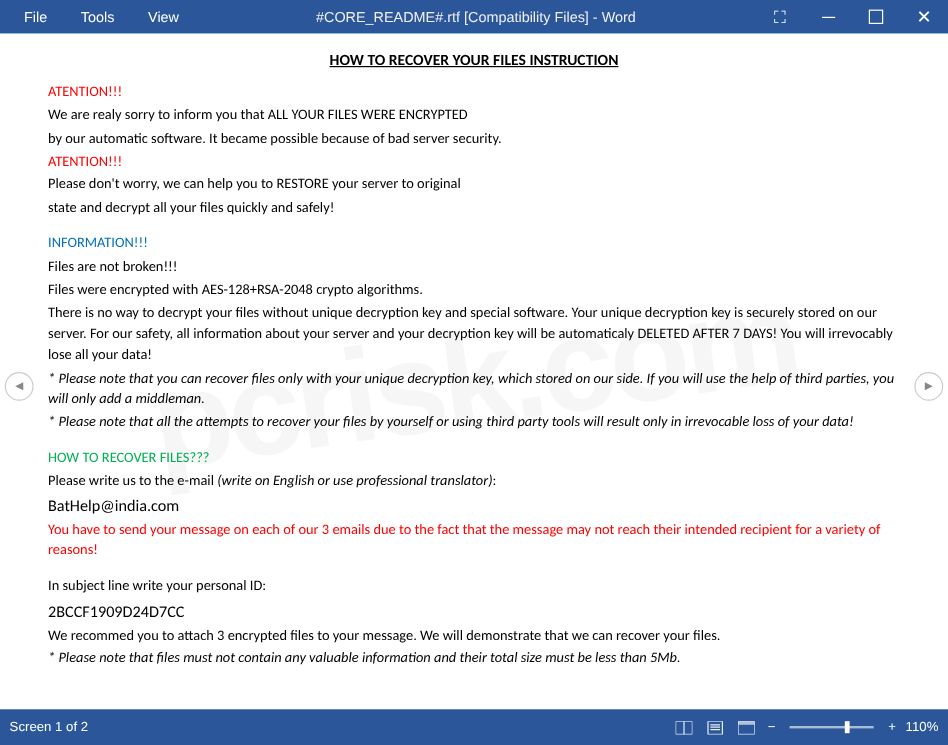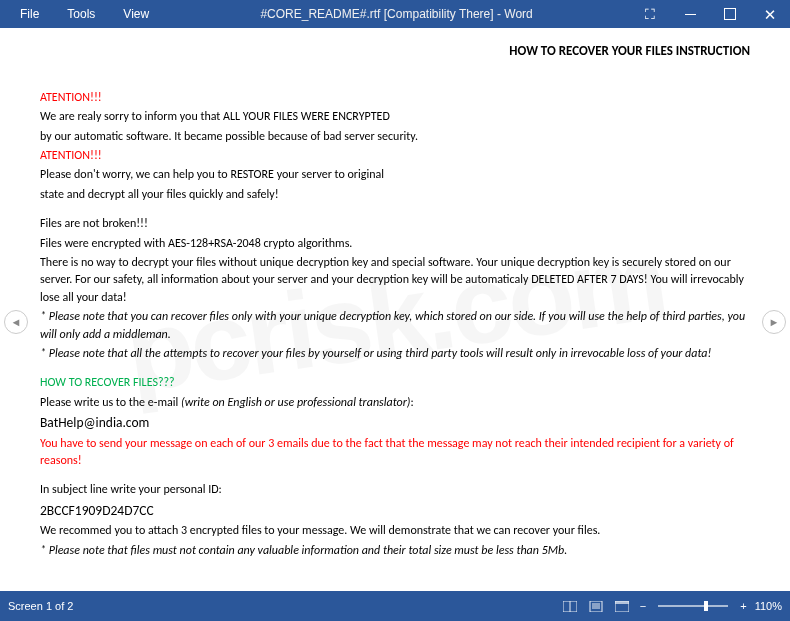--- a/index.html
+++ b/index.html
@@ -13,21 +13,21 @@
   .win-btn { width: 40px; height: 28px; display: flex; align-items: center; justify-content: center; cursor: pointer; font-size: 13px; }
   .icon-sq { width: 12px; height: 12px; border: 1px solid #fff; }
   .icon-min { width: 11px; height: 1px; background: #fff; }
   .icon-x { font-size: 15px; line-height: 1; }
   .icon-ribbon { font-size: 14px; }
   .doc-area { flex: 1; background: #fff; position: relative; overflow: hidden; }
   .page-nav { position: absolute; top: 50%; width: 24px; height: 24px; border: 1px solid #ccc; border-radius: 50%; background: #fff; display: flex; align-items: center; justify-content: center; font-size: 11px; color: #888; cursor: pointer; z-index: 2; }
   .page-nav.left { left: 4px; }
   .page-nav.right { right: 4px; }
   .content { padding: 14px 40px 10px 40px; font-family: Calibri, Arial, sans-serif; font-size: 12px; line-height: 1.45; color: #000; }
-  .heading { text-align: right; font-weight: bold; font-size: 13px; margin-bottom: 28px; }
+  .heading { text-align: center; font-weight: bold; text-decoration: underline; font-size: 13px; margin-bottom: 8px; }
   .red { color: #ff0000; }
   .blue { color: #0070c0; }
   .green { color: #00b050; }
   .bold { font-weight: normal; }
   .italic { font-style: italic; }
   .big { font-size: 13.5px; }
   .para { margin-bottom: 2px; }
   .sect-gap { height: 10px; }
   .statusbar { background: #2b579a; color: #fff; height: 22px; display: flex; align-items: center; font-size: 11px; padding: 15px 8px; }
   .status-left { flex: 1; }
@@ -43,21 +43,21 @@
 </head>
 <body>
 
 <div class="window">
   <div class="titlebar">
     <div class="menu-items">
       <div class="menu-item">File</div>
       <div class="menu-item">Tools</div>
       <div class="menu-item">View</div>
     </div>
-    <div class="title-center">#CORE_README#.rtf [Compatibility There] - Word</div>
+    <div class="title-center">#CORE_README#.rtf [Compatibility Files] - Word</div>
     <div class="win-controls">
       <div class="win-btn">
           <span class="icon-ribbon">⛶</span>
         </div>
       <div class="win-btn">
           <span class="icon-min"></span>
         </div>
       <div class="win-btn">
           <span class="icon-sq"></span>
         </div>
@@ -80,20 +80,21 @@
       <div class="heading">HOW TO RECOVER YOUR FILES INSTRUCTION</div>
 
       <div class="para"><span class="red bold">ATENTION!!!</span></div>
       <div class="para"><span>We are realy sorry to inform you that    </span><span class="bold">ALL YOUR FILES WERE ENCRYPTED</span></div>
       <div class="para">by our automatic software. It became possible because of bad server security.</div>
       <div class="para"><span class="red bold">ATENTION!!!</span></div>
       <div class="para"><span>Please don't worry, we can help you to </span><span class="bold">RESTORE</span><span> your server to original</span></div>
       <div class="para">state and decrypt all your files quickly and safely!</div>
 
       <div class="sect-gap"></div>
+      <div class="para"><span class="blue bold">INFORMATION!!!</span></div>
       <div class="para">Files are not broken!!!</div>
       <div class="para">Files were encrypted with AES-128+RSA-2048 crypto algorithms.</div>
       <div class="para"><span>There is no way to decrypt your files without unique decryption key and special software. Your unique decryption key is securely stored on our server. For our safety, all information about your server and your decryption key will be automaticaly </span><span class="bold">DELETED AFTER 7 DAYS!</span><span> You will irrevocably lose all your data!</span></div>
       <div class="para italic">* Please note that you can recover files only with your unique decryption key, which stored on our side. If you will use the help of third parties, you will only add a middleman.</div>
       <div class="para italic">* Please note that all the attempts to recover your files by yourself or using third party tools will result only in irrevocable loss of your data!</div>
 
       <div class="sect-gap"></div>
       <div class="para"><span class="green bold">HOW TO RECOVER FILES???</span></div>
       <div class="para"><span>Please write us to the e-mail </span><span class="italic">(write on English or use professional translator)</span><span>:</span></div>
       <div class="para bold big">BatHelp@india.com</div>

